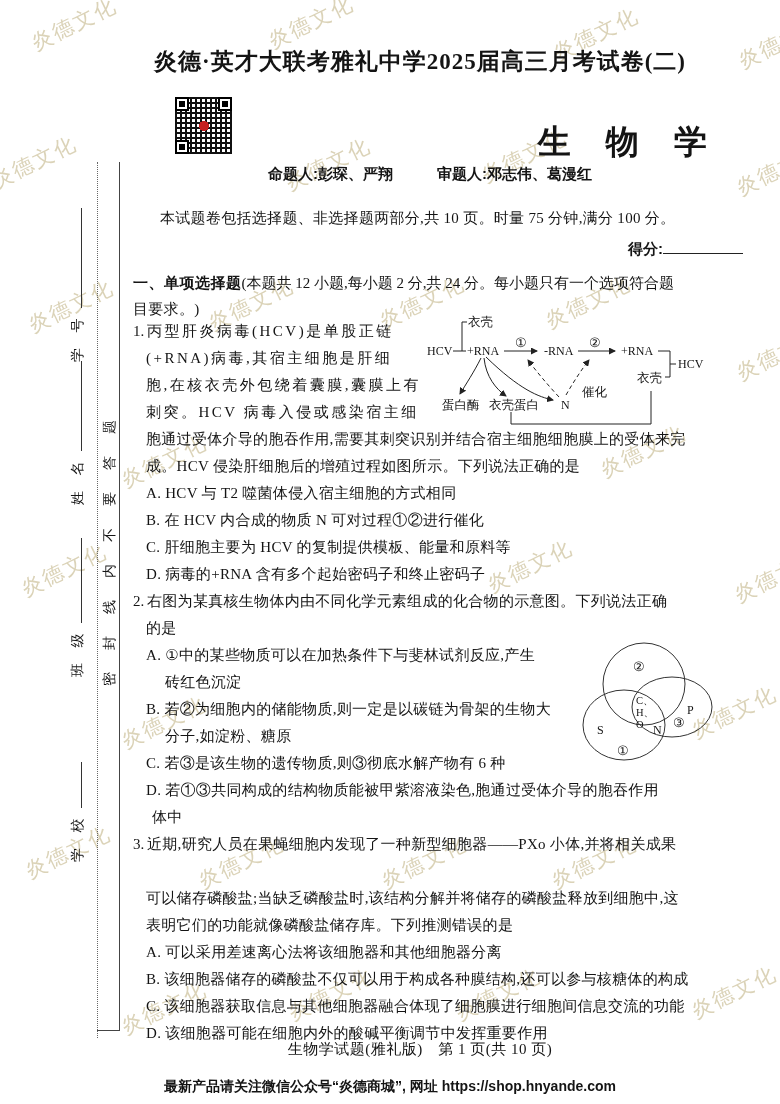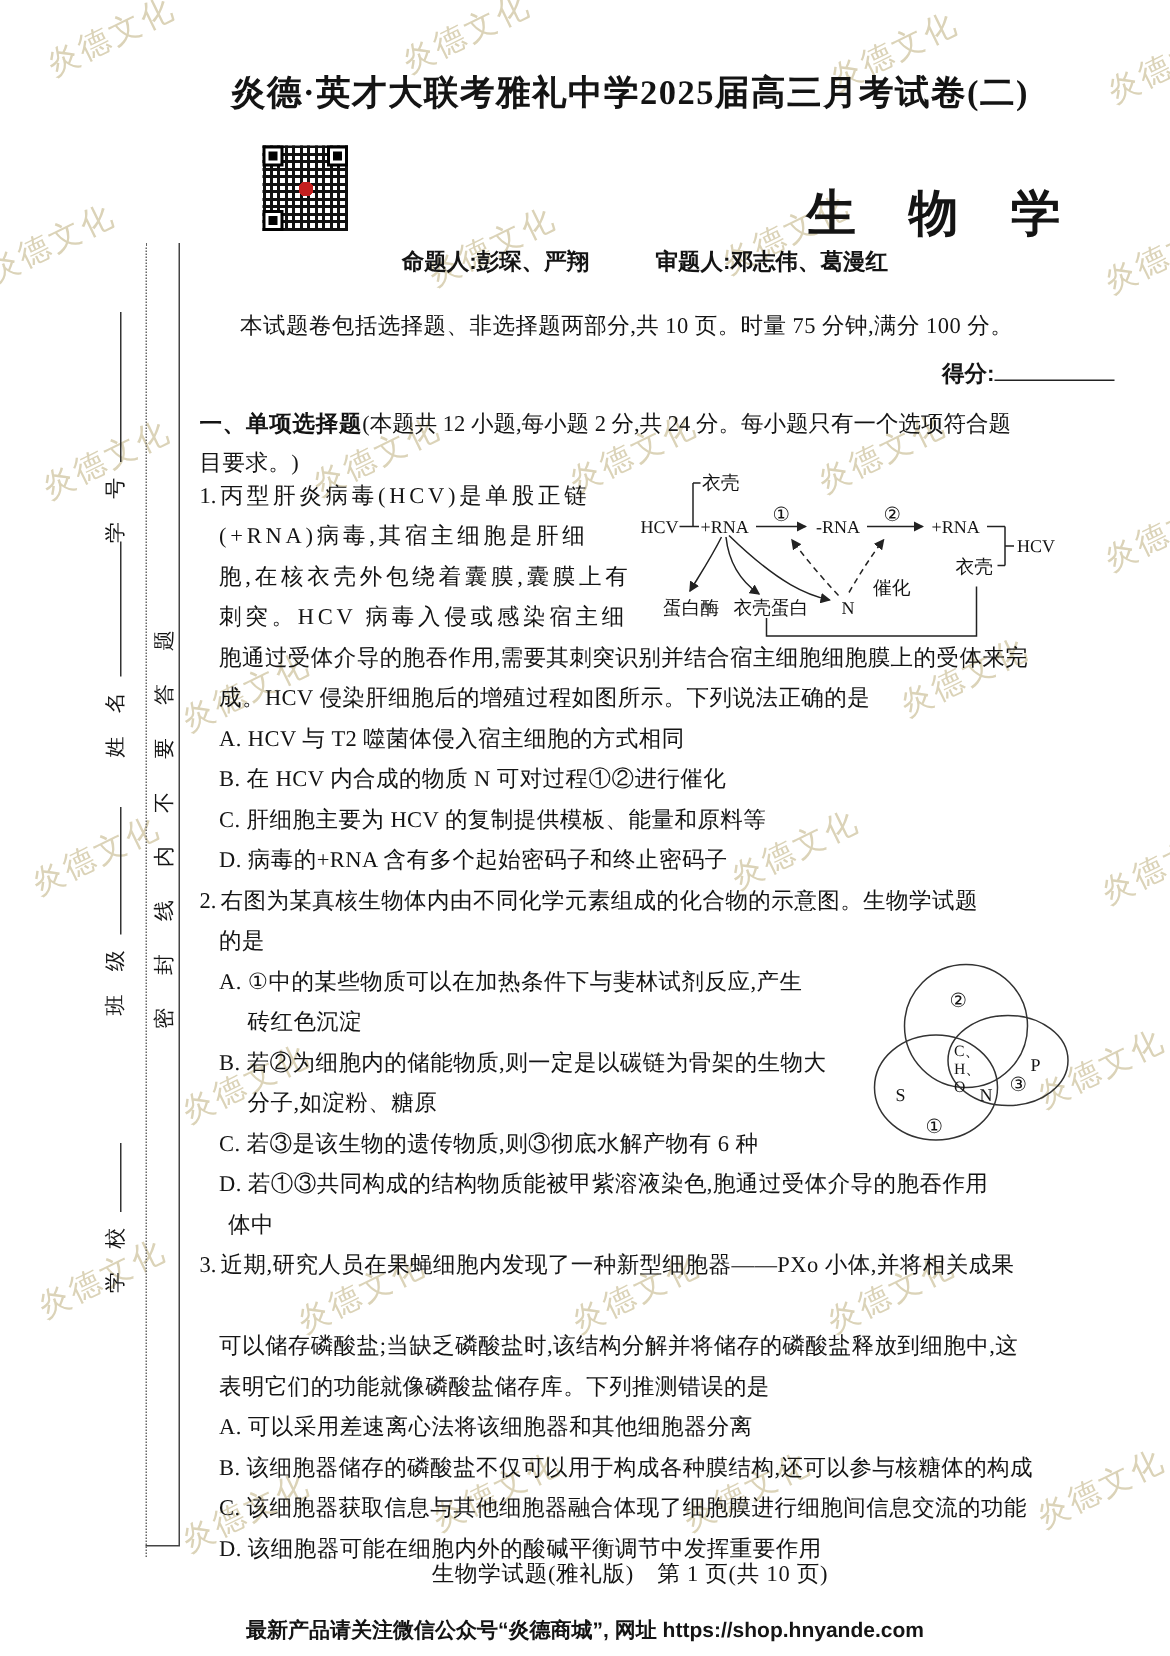--- a/index.html
+++ b/index.html
@@ -158,21 +158,21 @@
     <path d="M61,47 C95,80 114,87 128,90" stroke="#222" fill="none" marker-end="url(#ah)"></path>
     <text x="17" y="99" font-size="12.5">蛋白酶</text>
     <text x="64" y="99" font-size="12.5">衣壳蛋白</text>
     <text x="136" y="99" font-size="12">N</text>
     <path d="M134,87 C122,74 111,61 103,50" stroke="#222" fill="none" stroke-dasharray="4 3" marker-end="url(#ah)"></path>
     <path d="M141,85 C149,71 157,59 164,50" stroke="#222" fill="none" stroke-dasharray="4 3" marker-end="url(#ah)"></path>
     <text x="157" y="86" font-size="12.5">催化</text>
     <path d="M86,102 V114 H226 V81" stroke="#222" fill="none"></path>
   </svg>
 
-  <div class="tl first" style="top:588px"><span class="qno">2.</span><span>右图为某真核生物体内由不同化学元素组成的化合物的示意图。生物学试题</span></div>
+  <div class="tl first" style="top:588px"><span class="qno">2.</span><span>右图为某真核生物体内由不同化学元素组成的化合物的示意图。下列说法正确</span></div>
   <div class="tl" style="top:615px">的是</div>
   <div class="tl" style="top:642px">A. ①中的某些物质可以在加热条件下与斐林试剂反应,产生</div>
   <div class="tl cind" style="top:669px">砖红色沉淀</div>
   <div class="tl" style="top:696px">B. 若②为细胞内的储能物质,则一定是以碳链为骨架的生物大</div>
   <div class="tl cind" style="top:723px">分子,如淀粉、糖原</div>
   <div class="tl" style="top:750px">C. 若③是该生物的遗传物质,则③彻底水解产物有 6 种</div>
   <div class="tl" style="top:777px">D. 若①③共同构成的结构物质能被甲紫溶液染色,胞通过受体介导的胞吞作用</div>
   <div class="tl dind" style="top:804px">体中</div>
 
   <svg class="diag2" width="150" height="135" viewBox="0 0 150 135">

